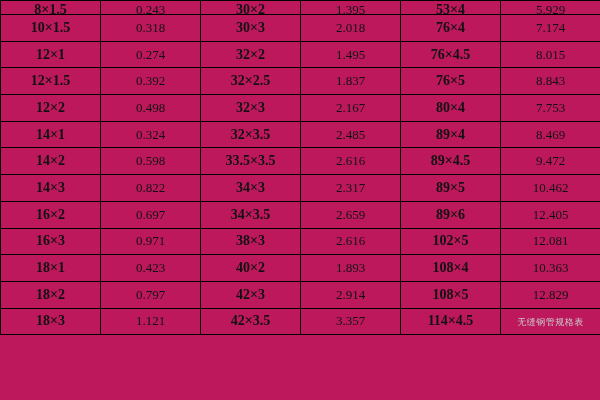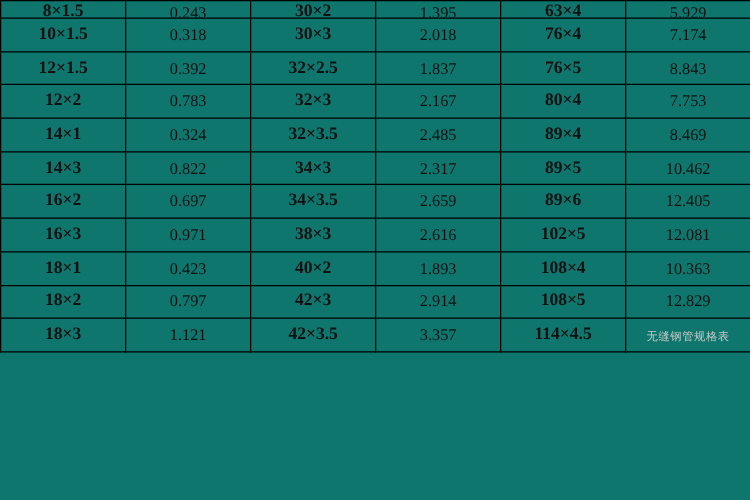--- a/index.html
+++ b/index.html
@@ -10,21 +10,21 @@
   body {
     width: 600px;
     height: 400px;
     overflow: hidden;
     font-family: "Liberation Serif", serif;
   }
   .sheet {
     width: 600px;
     height: 400px;
     position: relative;
-    background: #0f766e;
+    background: #be185d;
   }
   table.spec-table {
     border-collapse: collapse;
     width: 600px;
     table-layout: fixed;
   }
   table.spec-table td {
     border: 1px solid #000000;
     height: 25.7px;
     text-align: center;
@@ -78,54 +78,70 @@
       <col class="c3">
         <col class="c4">
         <col class="c5">
     </colgroup>
     <tbody>
       <tr class="clipped">
         <td class="size">8×1.5</td>
         <td class="val">0.243</td>
         <td class="size">30×2</td>
         <td class="val">1.395</td>
-        <td class="size">63×4</td>
+        <td class="size">53×4</td>
         <td class="val">5.929</td>
       </tr>
       <tr>
         <td class="size">10×1.5</td>
         <td class="val">0.318</td>
         <td class="size">30×3</td>
         <td class="val">2.018</td>
         <td class="size">76×4</td>
         <td class="val">7.174</td>
       </tr>
       <tr>
+        <td class="size">12×1</td>
+        <td class="val">0.274</td>
+        <td class="size">32×2</td>
+        <td class="val">1.495</td>
+        <td class="size">76×4.5</td>
+        <td class="val">8.015</td>
+      </tr>
+      <tr>
         <td class="size">12×1.5</td>
         <td class="val">0.392</td>
         <td class="size">32×2.5</td>
         <td class="val">1.837</td>
         <td class="size">76×5</td>
         <td class="val">8.843</td>
       </tr>
       <tr>
         <td class="size">12×2</td>
-        <td class="val">0.783</td>
+        <td class="val">0.498</td>
         <td class="size">32×3</td>
         <td class="val">2.167</td>
         <td class="size">80×4</td>
         <td class="val">7.753</td>
       </tr>
       <tr>
         <td class="size">14×1</td>
         <td class="val">0.324</td>
         <td class="size">32×3.5</td>
         <td class="val">2.485</td>
         <td class="size">89×4</td>
         <td class="val">8.469</td>
+      </tr>
+      <tr>
+        <td class="size">14×2</td>
+        <td class="val">0.598</td>
+        <td class="size">33.5×3.5</td>
+        <td class="val">2.616</td>
+        <td class="size">89×4.5</td>
+        <td class="val">9.472</td>
       </tr>
       <tr>
         <td class="size">14×3</td>
         <td class="val">0.822</td>
         <td class="size">34×3</td>
         <td class="val">2.317</td>
         <td class="size">89×5</td>
         <td class="val">10.462</td>
       </tr>
       <tr>

